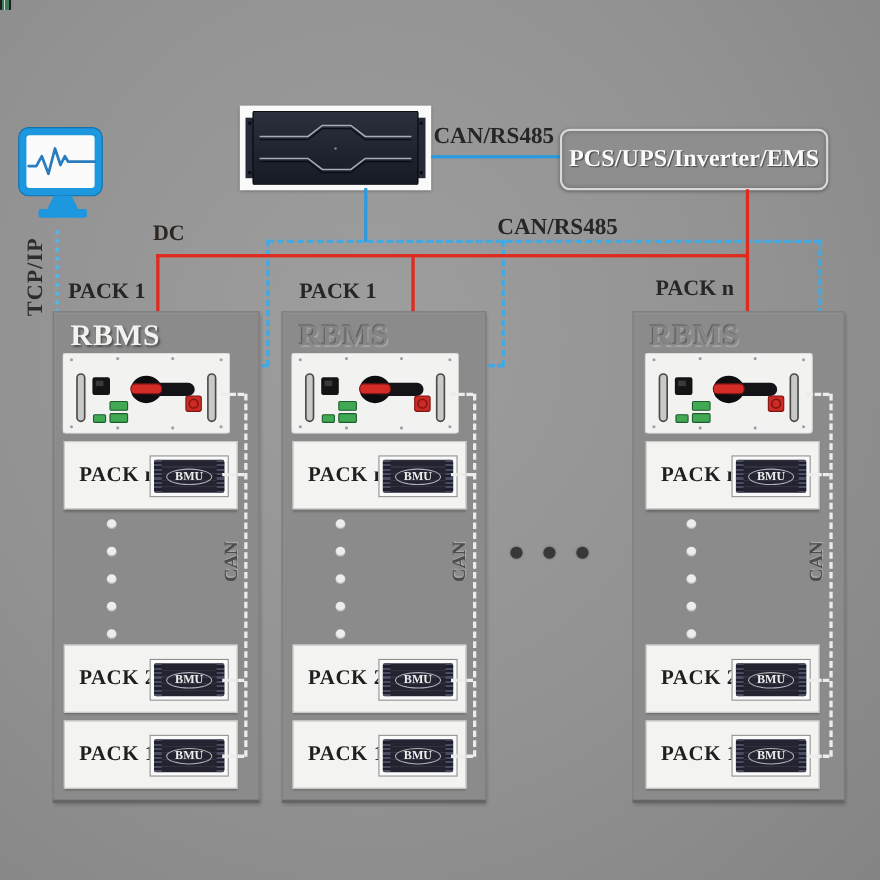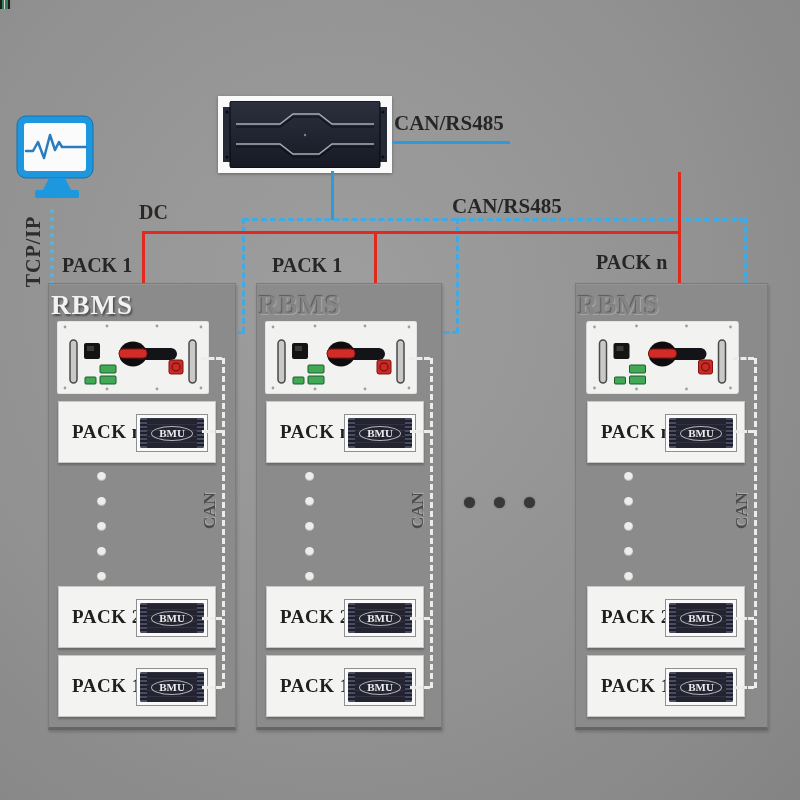--- a/index.html
+++ b/index.html
@@ -40,21 +40,21 @@
     color:#fbfbfb;font-weight:bold;font-size:22px;text-align:center;line-height:50px;
     text-shadow:1px 1px 1px rgba(0,0,0,.5);}
 
   
   .cabinet{position:absolute;top:283px;height:443px;background:#8b8b8b;
     border:1px solid #7c7c7c;border-bottom:3px solid #656565;box-sizing:content-box;
     box-shadow:inset 0 1px 0 rgba(255,255,255,.08), 1px 2px 3px rgba(0,0,0,.2);}
   .c1{left:48px;width:186px;}
   .c2{left:256px;width:184px;}
   .c3{left:575px;width:191px;}
-  .rbms{position:absolute;left:2px;top:6px;font-size:27px;font-weight:bold;letter-spacing:1px;}
+  .rbms{position:absolute;left:15px;top:6px;font-size:27px;font-weight:bold;letter-spacing:1px;}
   .rbms.white{color:#f2f2f0;text-shadow:1.5px 1.5px 2px rgba(35,35,35,.6);}
   .rbms.embossed{color:#858585;text-shadow:-1px -1px 1px rgba(70,70,70,.7),1px 1px 1px rgba(195,195,195,.5);}
   .faceplate{position:absolute;left:8px;top:37px;}
   .c3 .faceplate{left:10px;}
   .module{position:absolute;left:9px;width:158px;height:62px;background:#f3f3f1;
     border:1px solid #c7c7c5;box-sizing:border-box;box-shadow:0 2px 2px rgba(0,0,0,.25);
     display:flex;align-items:center;}
   .c3 .module{left:11px;}
   .m1{top:117px;} .m2{top:302px;} .m3{top:371px;}
   .module-label{margin-left:13px;font-size:19px;font-weight:bold;color:#1f1f1f;letter-spacing:.5px;}
@@ -124,20 +124,21 @@
       <path d="M13 43 H57 L70 53 H96 L109 43 H151" fill="none" stroke="#a6acb8" stroke-width="1.4"></path>
       <path d="M13 46 H57 L70 56 H96 L109 46 H151" fill="none" stroke="#0c0e15" stroke-width="1.2"></path>
       <circle cx="82" cy="34" r="1.2" fill="#7d8290"></circle>
     </svg>
   </div>
 
   <div class="lbl" style="left:394px;top:111px;font-size:21px;">CAN/RS485</div>
   <div class="h-blue" style="left:392px;top:141px;width:118px;"></div>
   <div class="v-blue" style="left:331px;top:171px;height:49px;"></div>
 
+  <div class="pcs">PCS/UPS/Inverter/EMS</div>
 
   <div class="lbl" style="left:452px;top:194px;font-size:21px;">CAN/RS485</div>
   <div class="h-dash-blue" style="left:243px;top:218px;width:503px;"></div>
   <div class="v-dash-blue" style="left:242px;top:218px;height:115px;"></div>
   <div class="h-dash-blue" style="left:206px;top:331px;width:38px;"></div>
   <div class="v-dash-blue" style="left:456px;top:218px;height:115px;"></div>
   <div class="h-dash-blue" style="left:412px;top:331px;width:46px;"></div>
   <div class="v-dash-blue" style="left:744px;top:218px;height:112px;"></div>
   <div class="h-dash-blue" style="left:728px;top:329px;width:18px;"></div>
 

